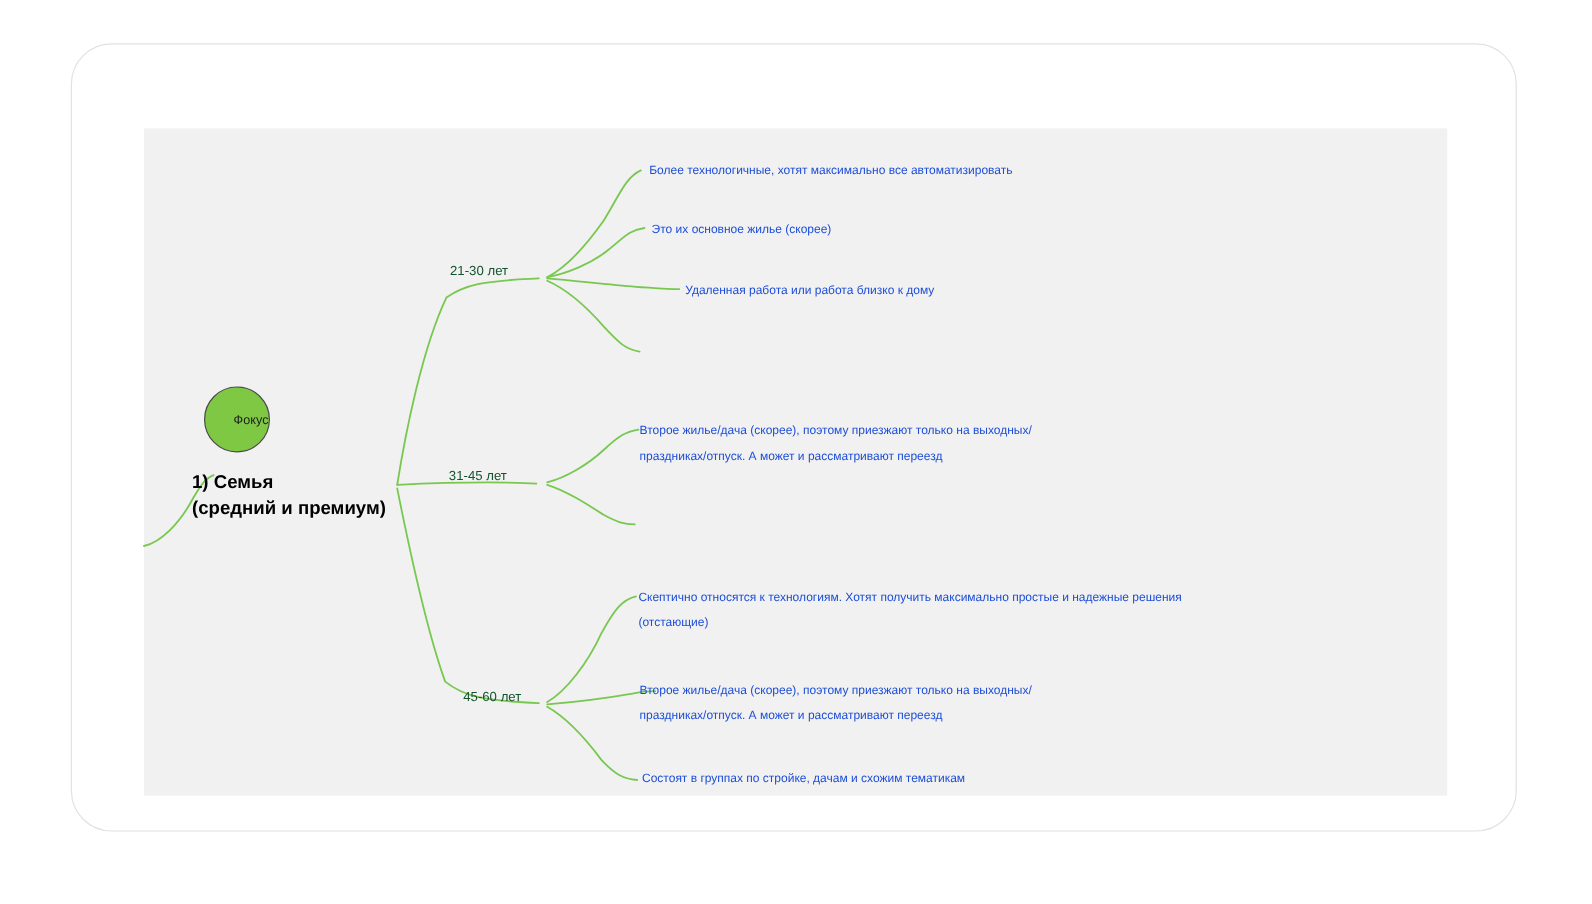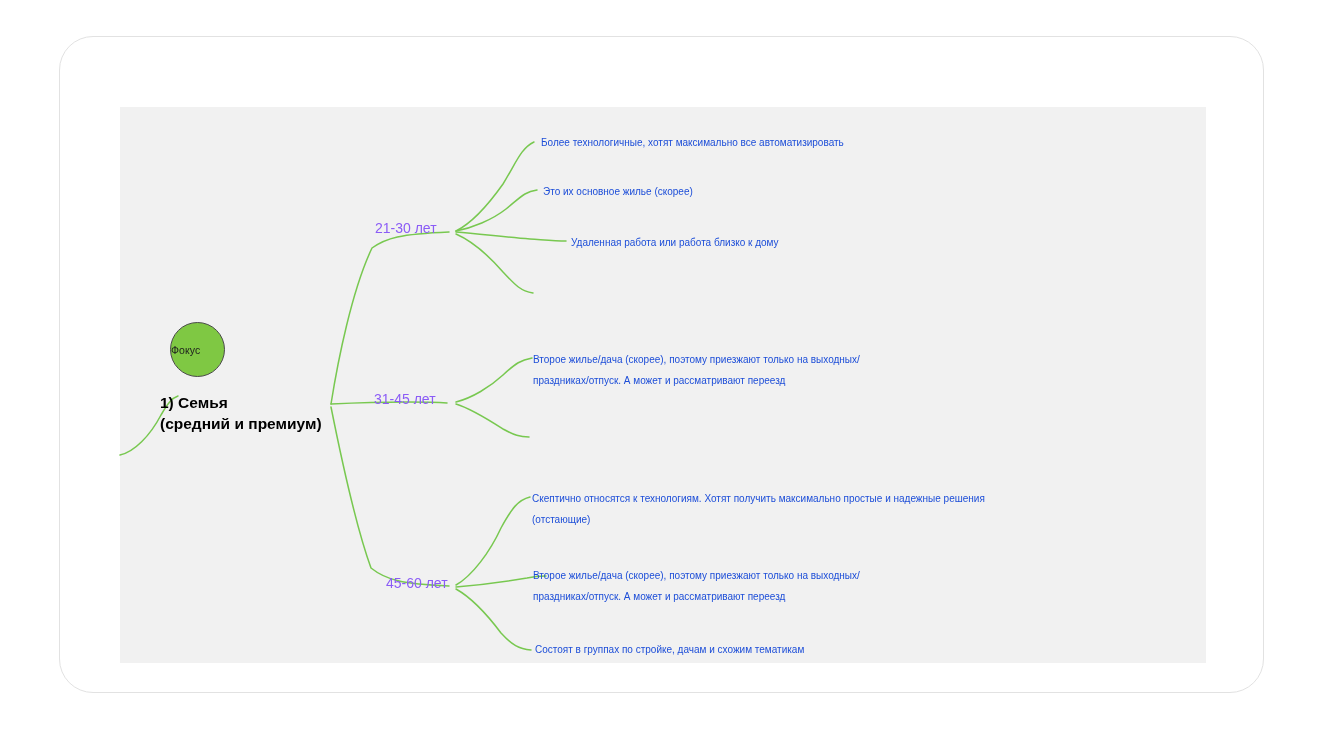--- a/index.html
+++ b/index.html
@@ -60,21 +60,21 @@
     left: 170px;
     top: 322px;
     width: 55px;
     height: 55px;
     border-radius: 50%;
     background: #7fc843;
     border: 1.5px solid #4a4a4a;
     box-sizing: border-box;
     display: flex;
     align-items: center;
-    justify-content: flex-start;
+    justify-content: flex-end;
   }
   #focus-node .focus-text {
     font-size: 10.5px;
     color: #1e1e1e;
     font-weight: 400;
     letter-spacing: 0.1px;
   }
 
   
   #root-label {
@@ -84,22 +84,22 @@
     font-size: 15.5px;
     font-weight: bold;
     color: #000000;
     line-height: 21px;
     white-space: pre;
   }
 
   
   .branch-label {
     position: absolute;
-    font-size: 14px;
-    color: #8b5cf6;
+    font-size: 11px;
+    color: #14532d;
     white-space: nowrap;
   }
 
   
   .leaf-text {
     position: absolute;
     font-size: 10px;
     color: #1d4ed8;
     line-height: 21px;
     white-space: pre-line;

